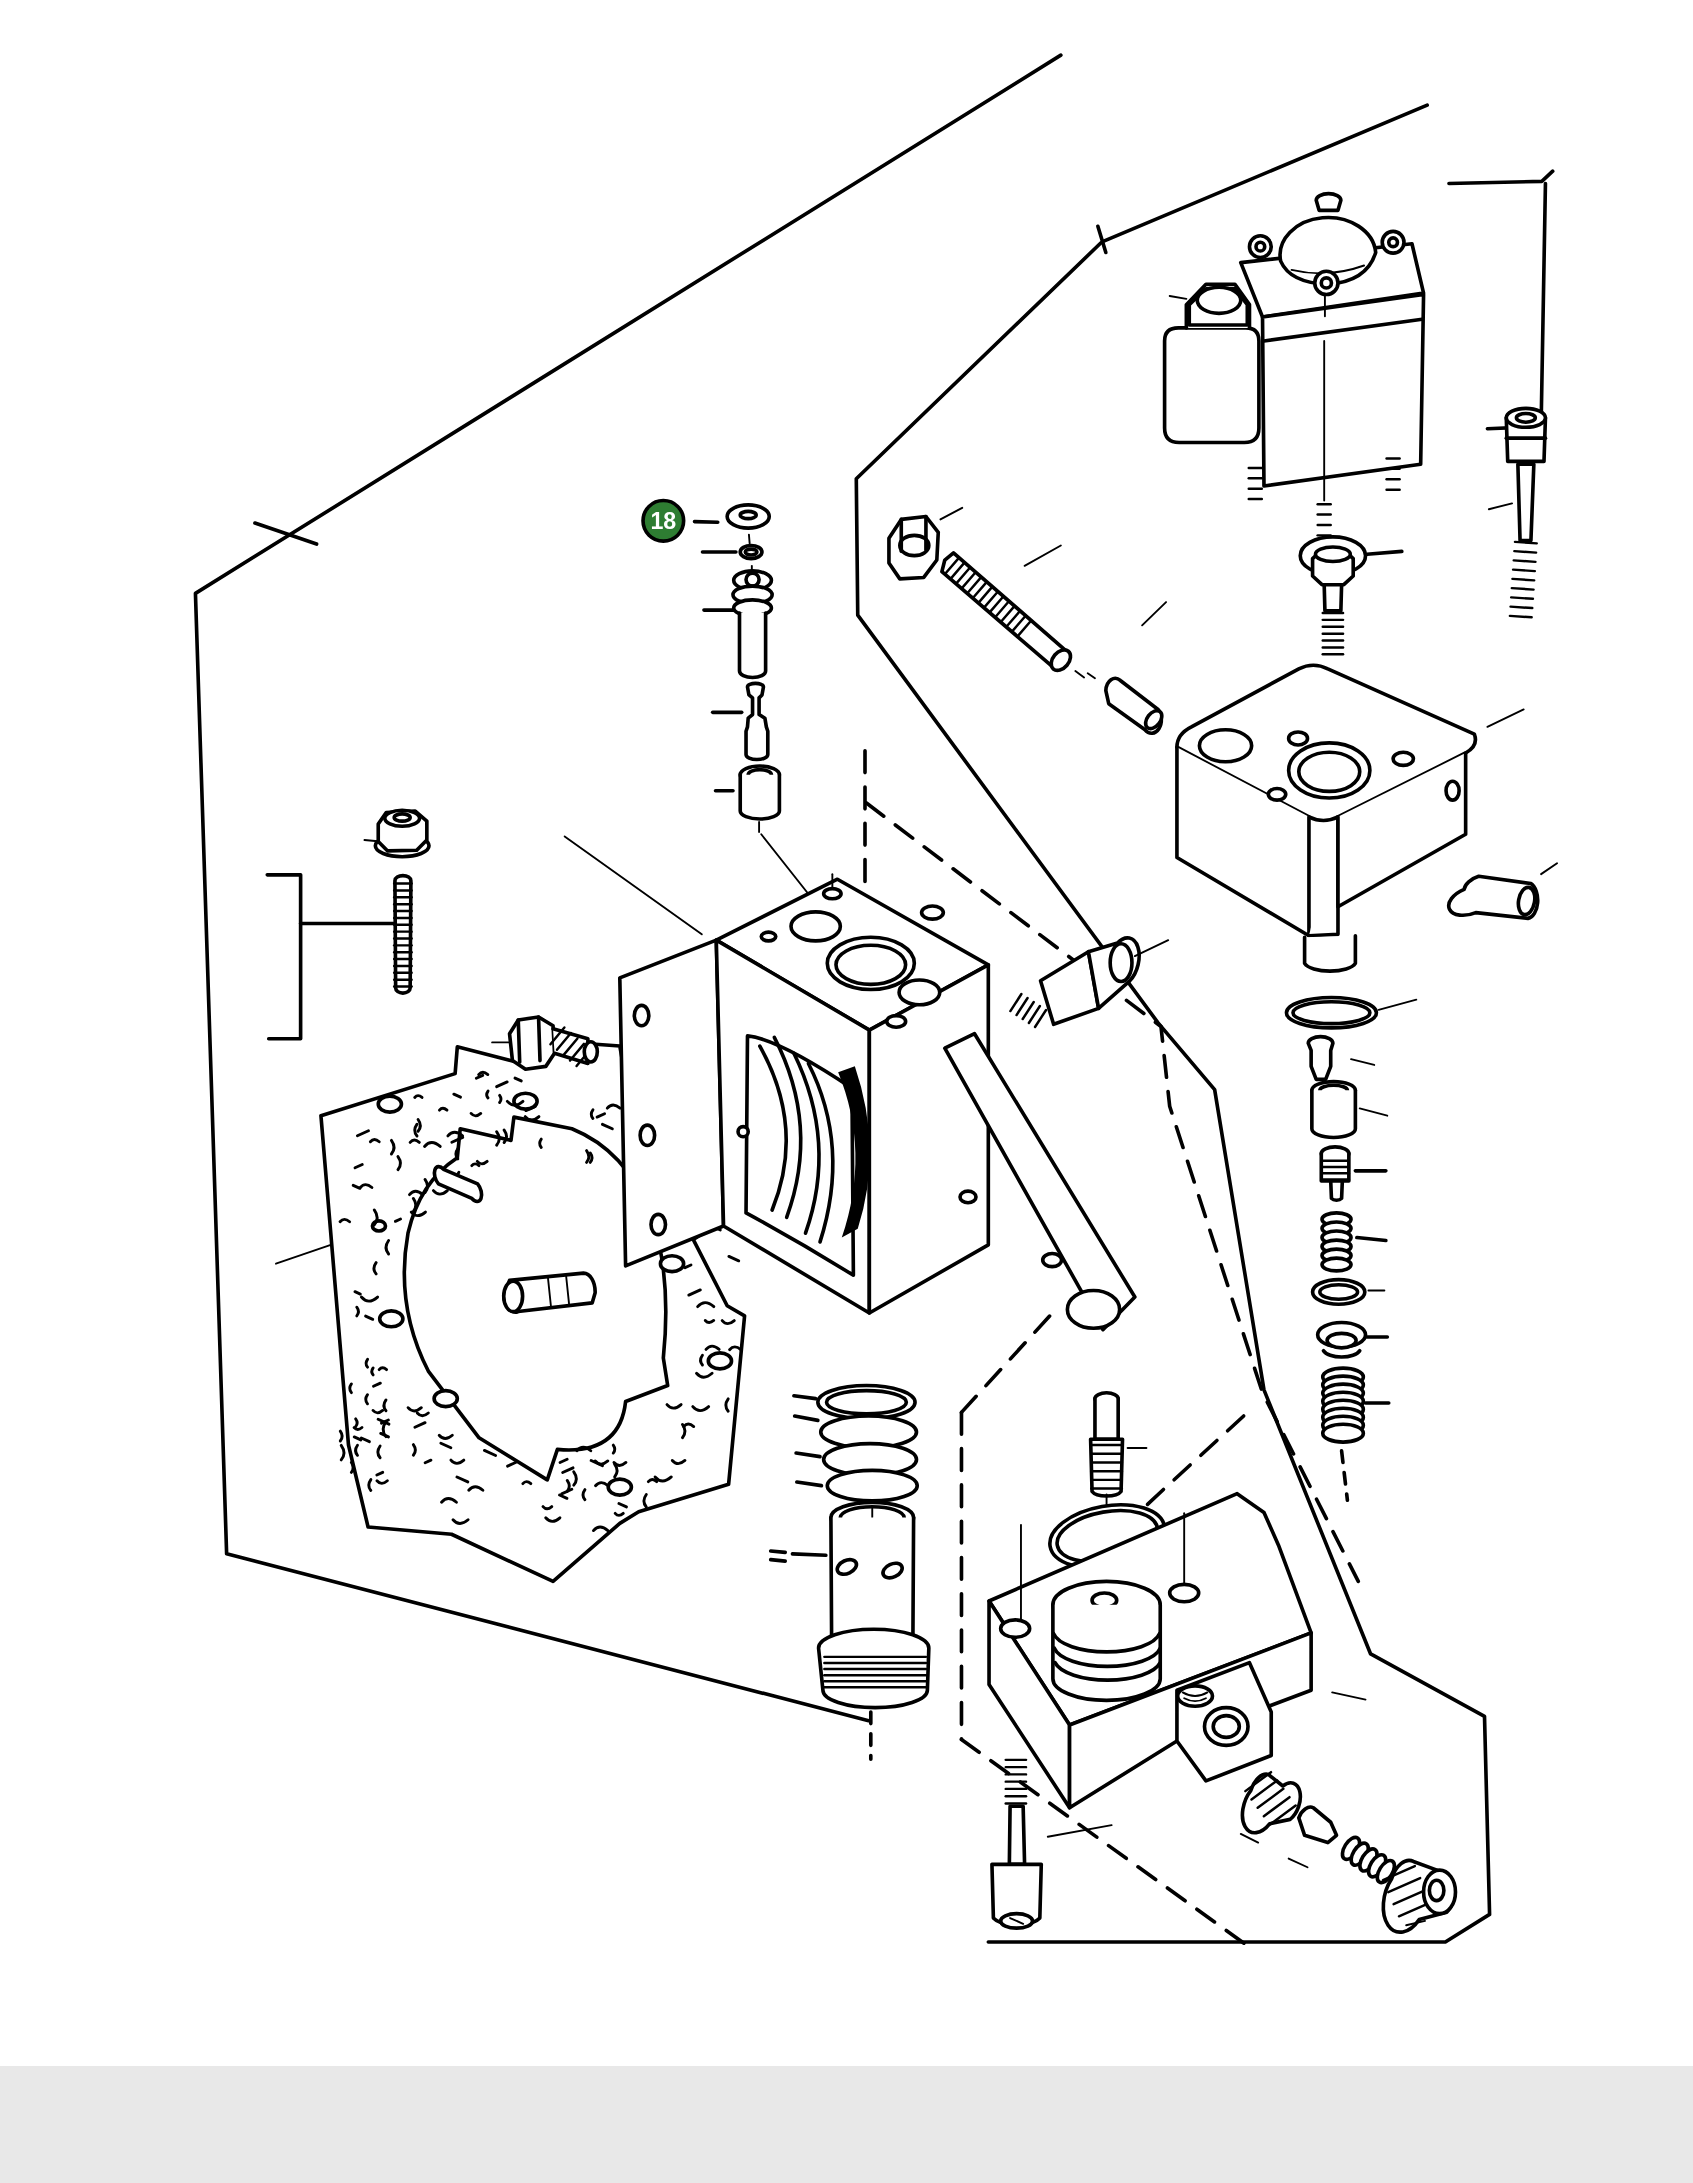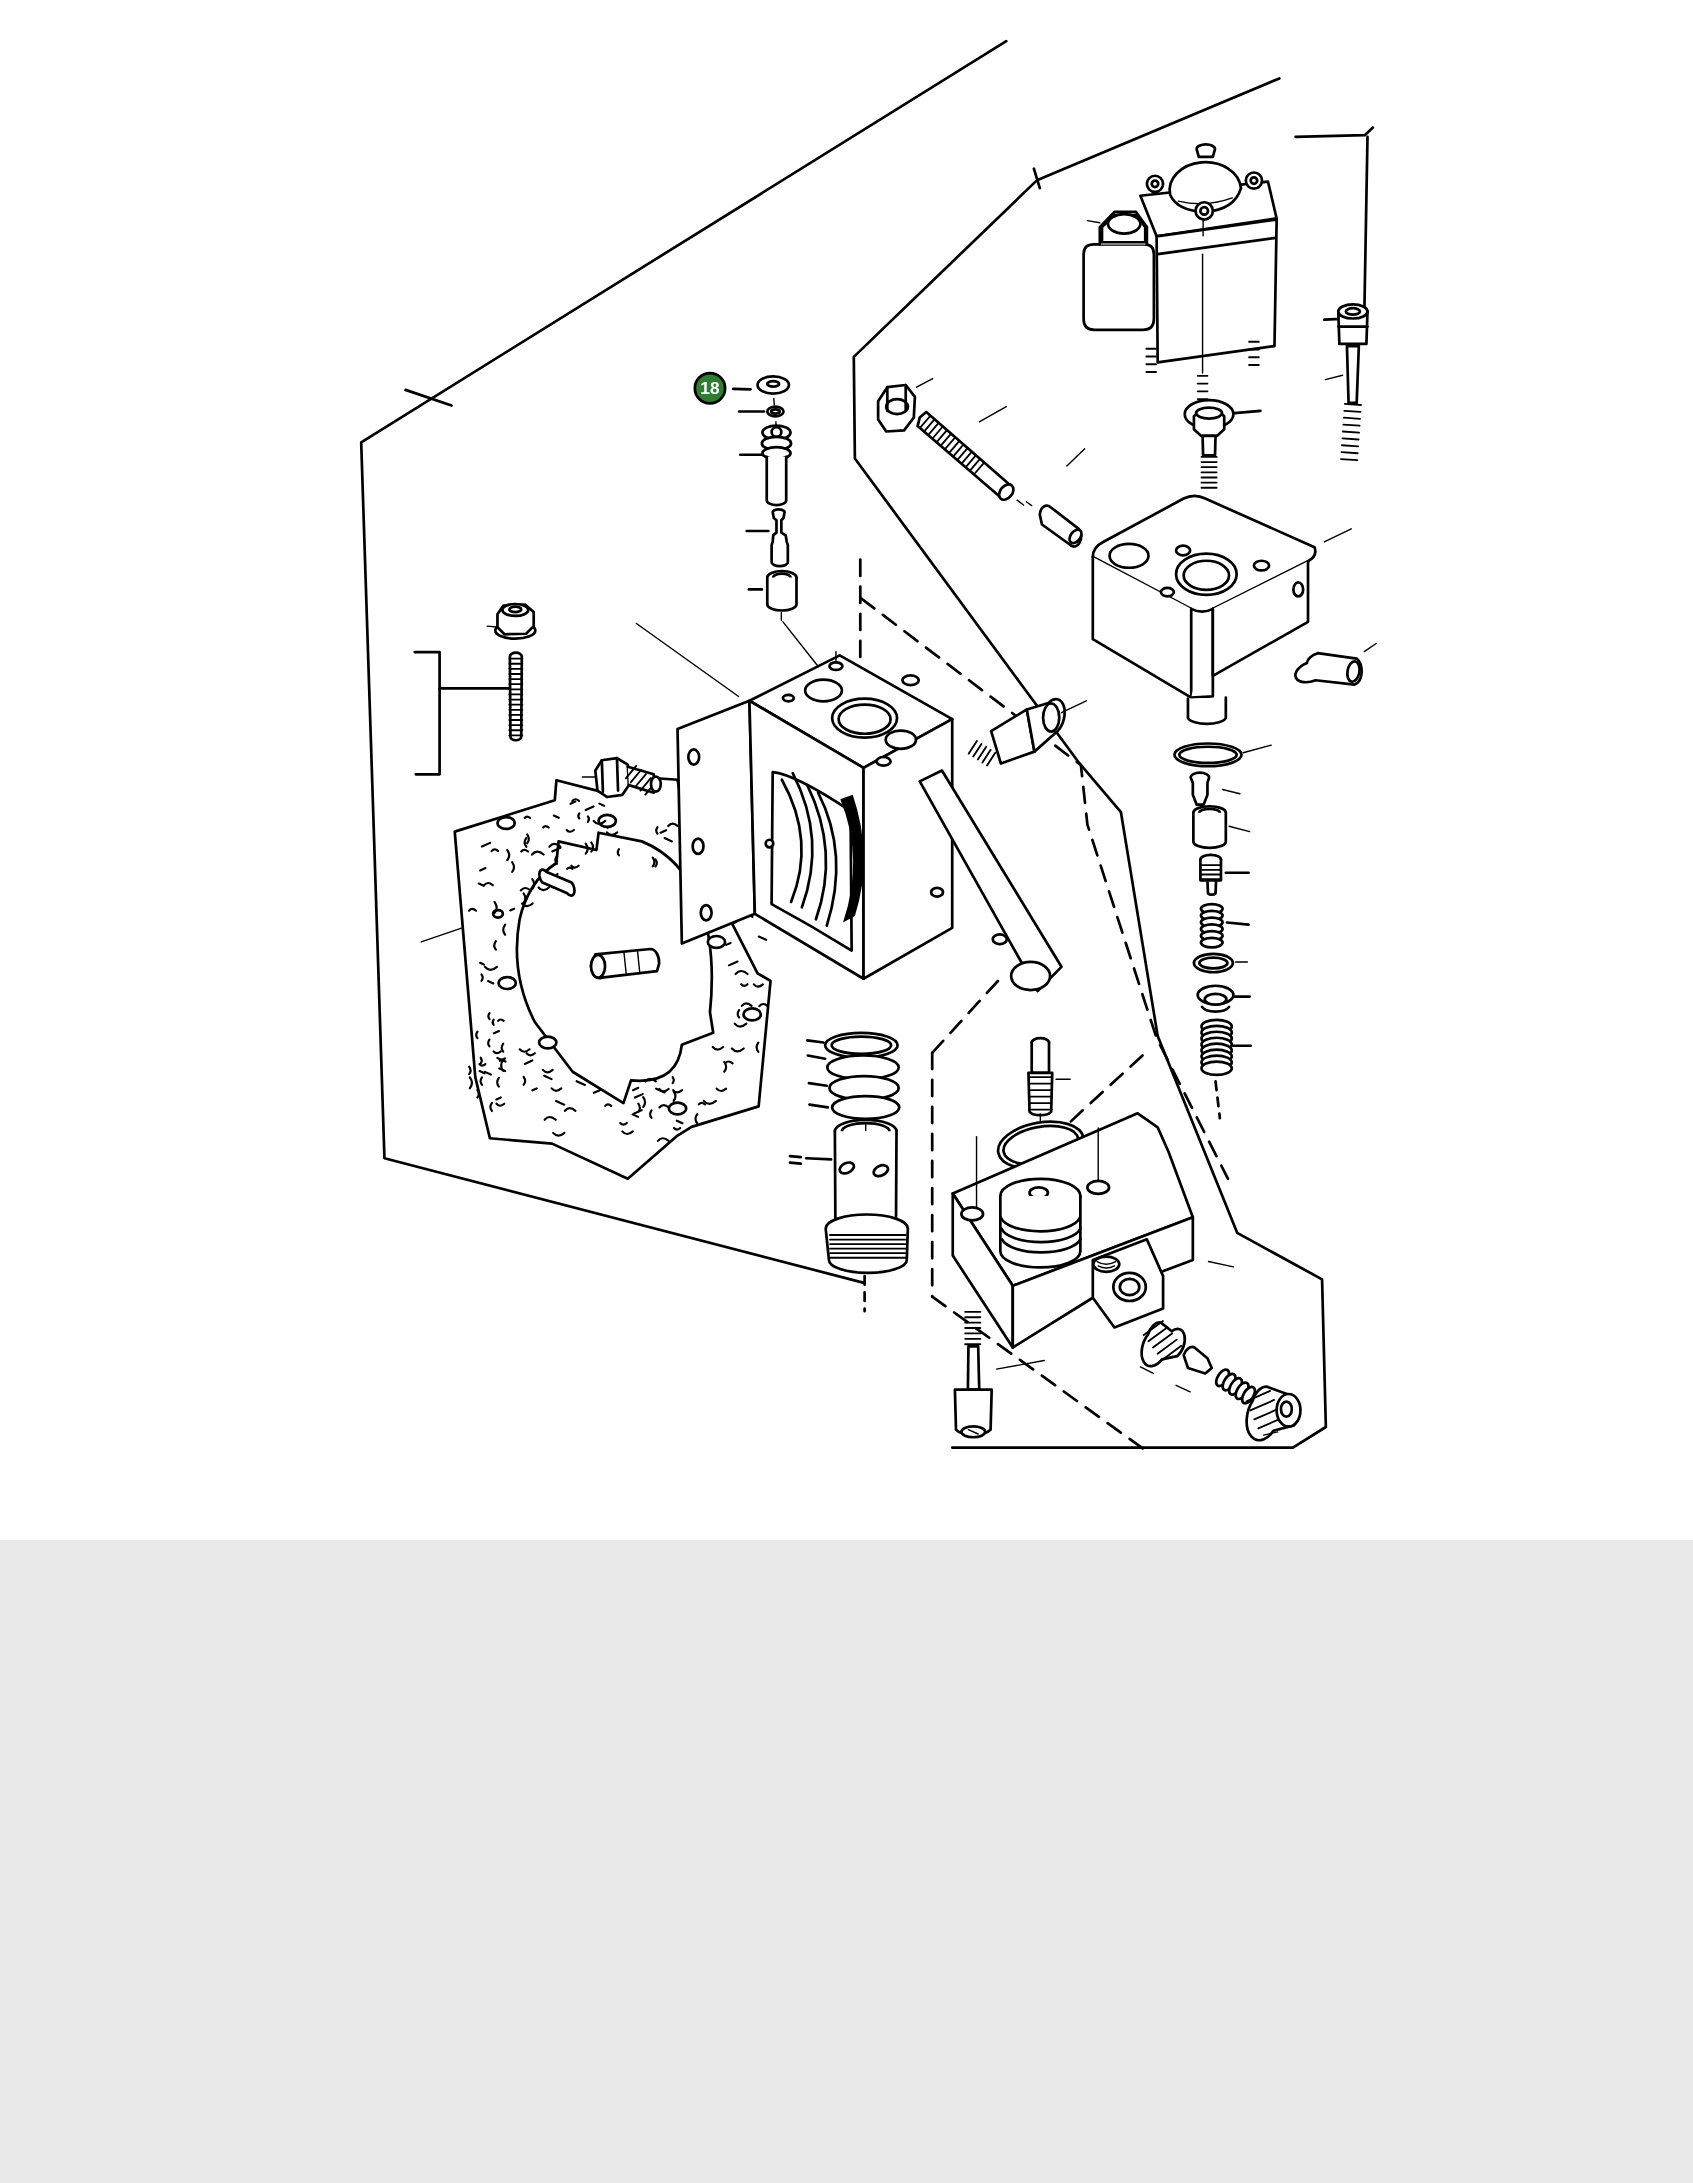--- a/index.html
+++ b/index.html
@@ -1,16 +1,16 @@
 <!DOCTYPE html>
 <html style="--line: #000000; --bg: #ffffff;font-size:12.3px"><head>
 <meta charset="utf-8">
 <style>
   html,body{margin:0;padding:0;background:#e8e8e8;font-family:"Liberation Sans",sans-serif;}
-  .page{position:relative;width:1693px;height:1540px;background:var(--bg,#fff);margin:0 auto;overflow:hidden;}
+  .page{position:relative;width:1693px;height:2066px;background:var(--bg,#fff);margin:0 auto;overflow:hidden;}
   svg{display:block;width:100%;height:100%;}
   svg .ln{stroke:var(--line,#000);fill:none;stroke-width:5;stroke-linecap:round;stroke-linejoin:round;}
   svg .s{stroke:var(--line,#000);fill:#fff;stroke-width:5;stroke-linecap:round;stroke-linejoin:round;}
   svg .thin{stroke-width:2.6;}
   svg .th{stroke-width:3.4;}
   svg .dash{stroke-dasharray:30 20;}
   svg .dash2{stroke-dasharray:16 14;}
   svg .fb{fill:var(--line,#000);stroke:none;}
   svg .stip{stroke:var(--line,#000);fill:none;stroke-width:4;stroke-linecap:round;}
   .badge-txt{font-family:"Liberation Sans",sans-serif;font-size:32px;font-weight:700;}

